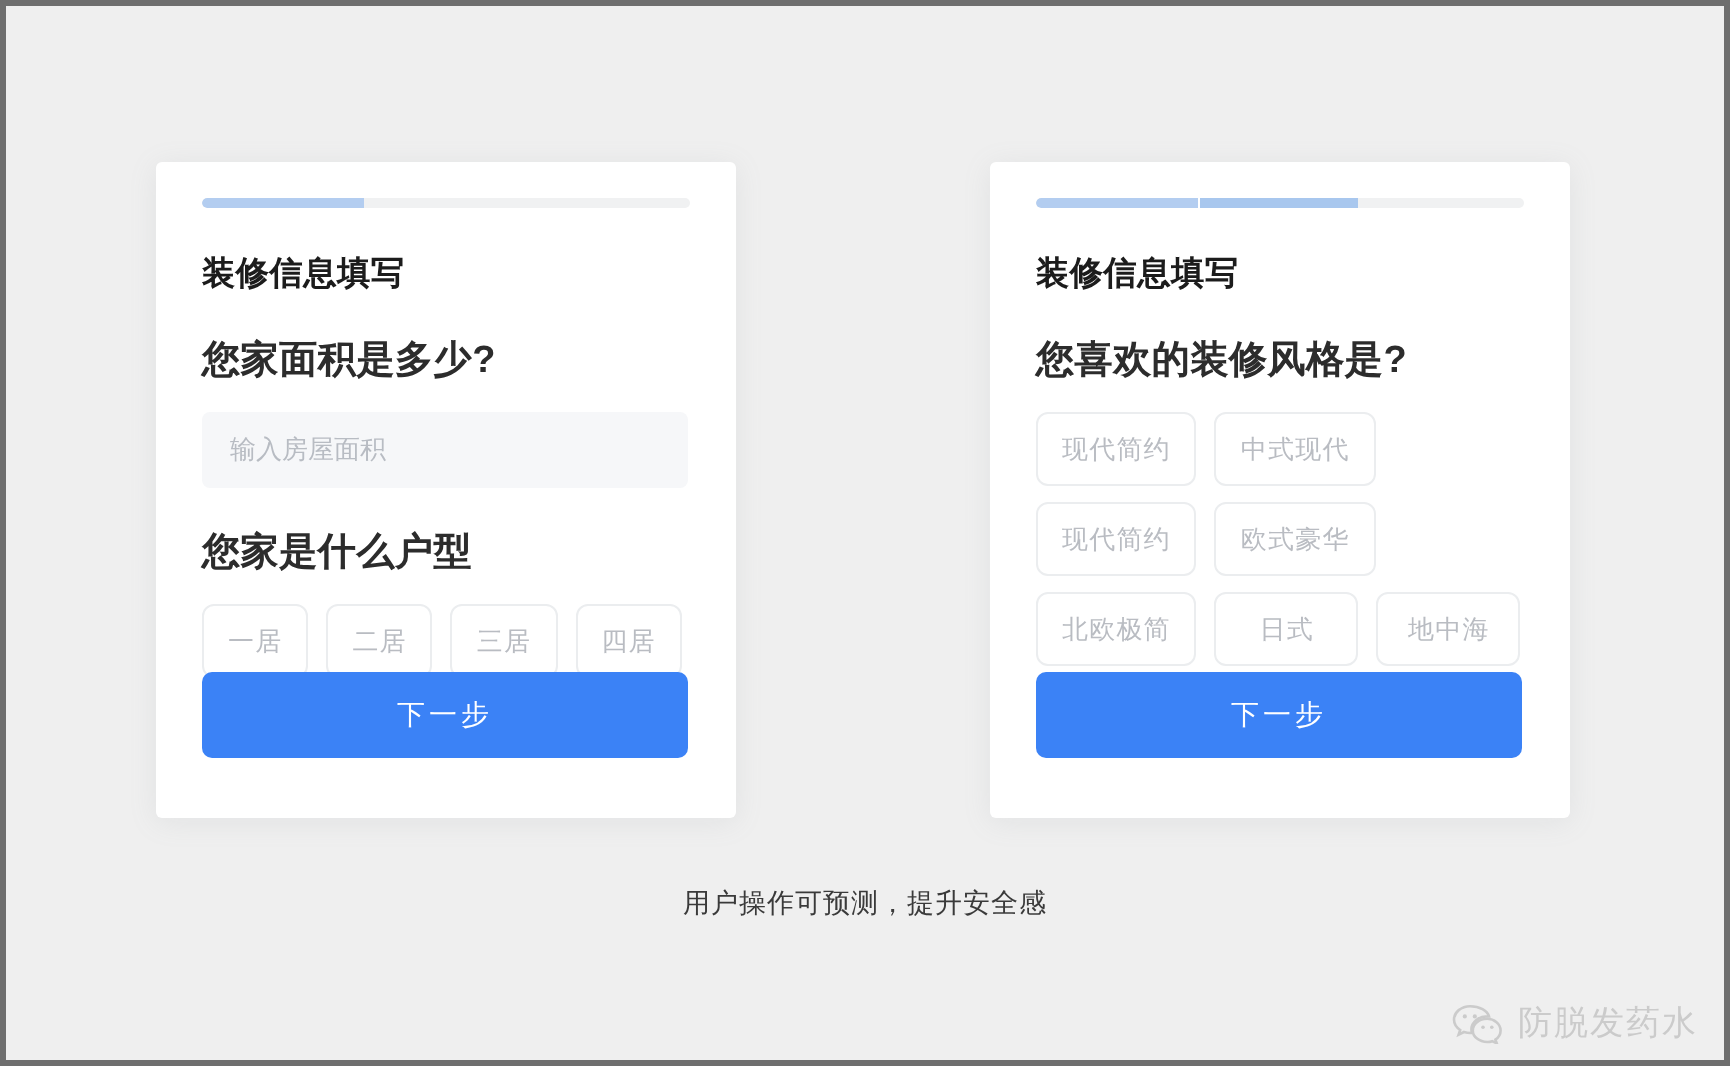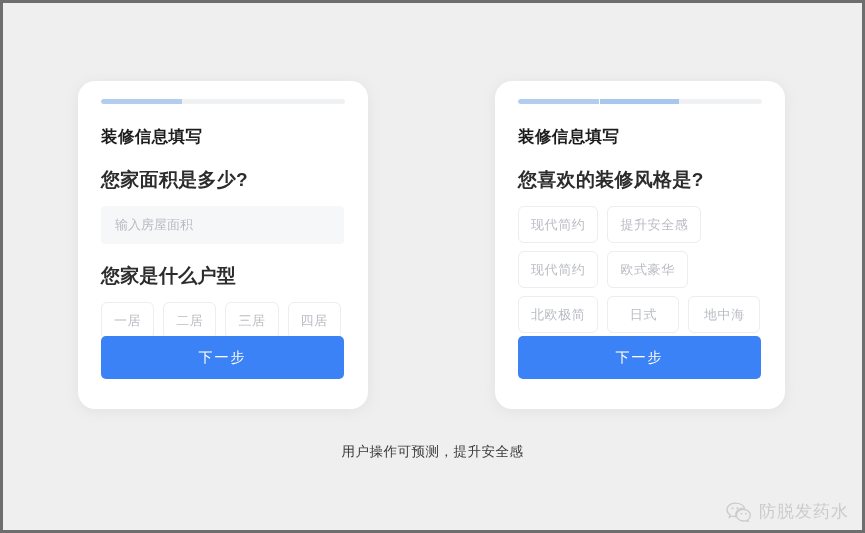--- a/index.html
+++ b/index.html
@@ -30,21 +30,21 @@
     position: absolute;
     left: 0;
     top: 0;
     width: 859px;
     height: 440px;
   }
 
   .card {
     position: absolute;
     background: #ffffff;
-    border-radius: 17px;
+    border-radius: 3px;
     box-shadow: 0 2px 14px rgba(140,146,158,0.13);
     padding: 0;
   }
 
   .card-left  { left: 75px;  top: 78px; width: 290px; height: 328px; }
   .card-right { left: 492px; top: 78px; width: 290px; height: 328px; }
 
   .card-inner { padding: 18px 23px 0 23px; }
 
   
@@ -215,21 +215,21 @@
           <div class="progress-fill" style="width:33%"></div>
           <div class="progress-fill seg2" style="width:33%"></div>
         </div>
 
         <div class="card-title">装修信息填写</div>
 
         <div class="question">您喜欢的装修风格是?</div>
 
         <div class="chips styles">
           <div class="chip">现代简约</div>
-          <div class="chip">提升安全感</div>
+          <div class="chip">中式现代</div>
           <div class="chip">现代简约</div>
           <div class="chip">欧式豪华</div>
           <div class="chip">北欧极简</div>
           <div class="chip">日式</div>
           <div class="chip">地中海</div>
           <div class="chip">潮流混搭</div>
           <div class="chip">其他</div>
         </div>
 
       </div>

